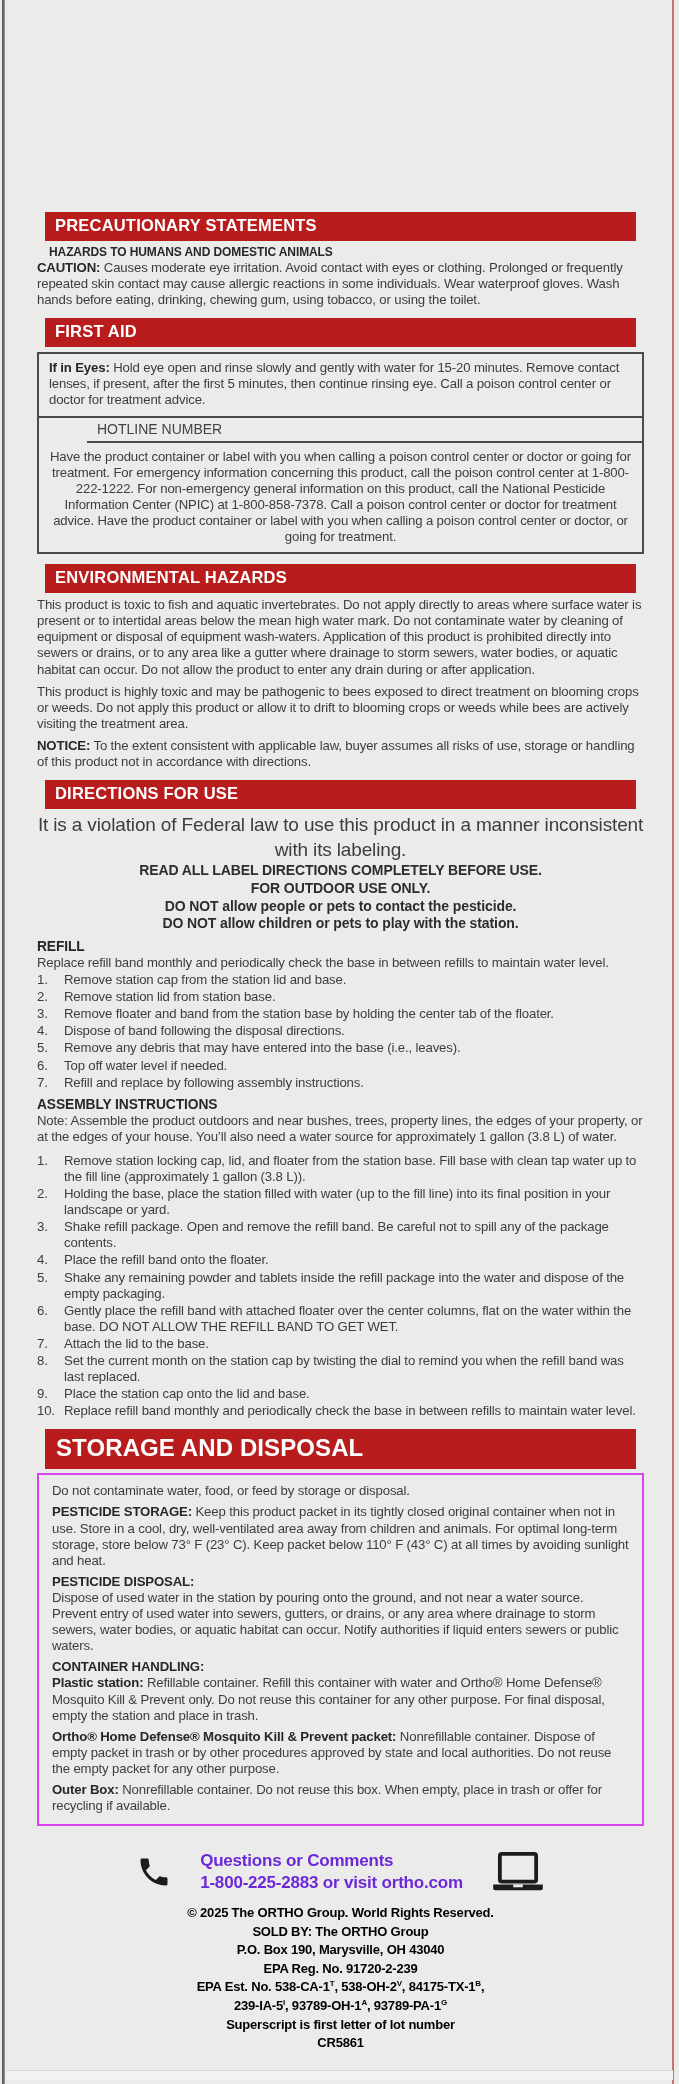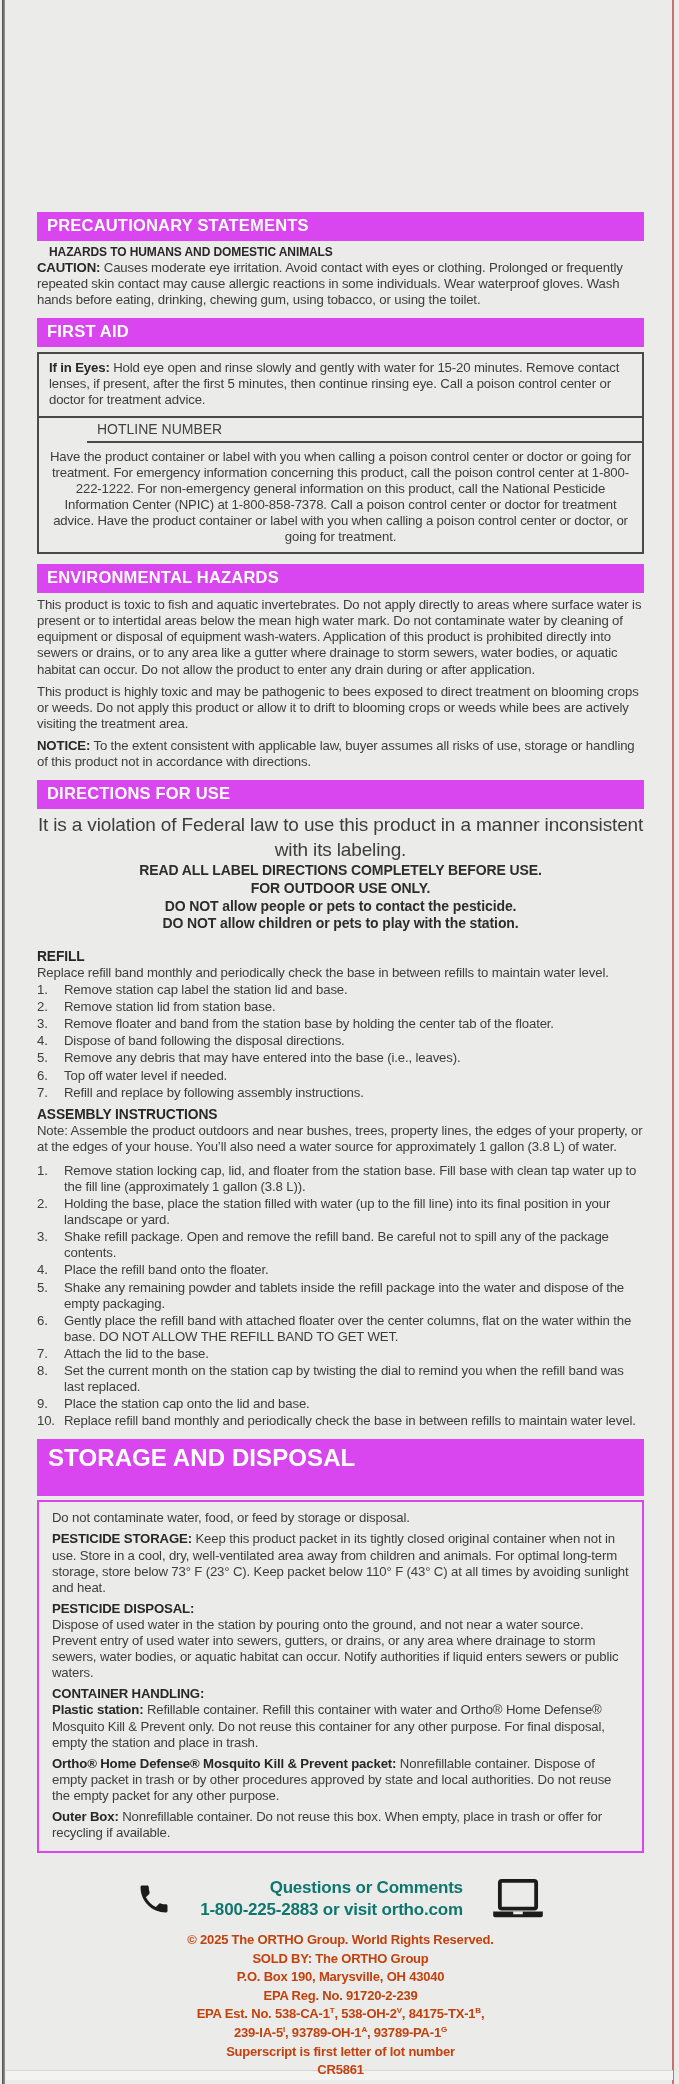--- a/index.html
+++ b/index.html
@@ -8,23 +8,23 @@
     background:#ebecea;
     font-family:"Liberation Sans",sans-serif;color:#3d3d3d;
   }
   .edge-left{position:absolute;left:2px;top:0;width:3px;height:100%;
     background:linear-gradient(90deg,#4a4a4a,#9a9a98);}
   .edge-right{position:absolute;left:672px;top:0;width:2px;height:100%;background:#c5736f;}
   .bottom-strip{position:absolute;left:6px;bottom:4px;width:667px;height:9px;
     background:#f3f3f1;border-top:1px solid #d7d7d5;}
   .content{position:absolute;left:37px;top:212px;width:607px;}
 
-  .bar{background:#d946ef;color:#fff;font-weight:bold;font-size:16.5px;
-    letter-spacing:.2px;padding:4px 10px 6px;margin:10px 0 4px;}
-  .bar.big{font-size:24px;padding:5px 11px 24px;letter-spacing:.1px;}
+  .bar{background:#b91c1c;color:#fff;font-weight:bold;font-size:16.5px;
+    letter-spacing:.2px;padding:4px 10px 6px;margin:10px 8px 4px;}
+  .bar.big{font-size:24px;padding:5px 11px 7px;letter-spacing:.1px;}
 
   .bt{font-size:13.2px;line-height:1.22;letter-spacing:-.15px;}
   .bt b,.subhead,.mini-head{color:#272727;}
   .subhead{font-weight:bold;font-size:12px;margin:2px 12px 1px;letter-spacing:-.1px;}
   .mini-head{font-weight:bold;font-size:13.8px;margin:6px 0 1px;letter-spacing:-.1px;}
 
   .fa-table{border:2px solid #4a4a4a;margin-top:5px;}
   .fa-row{padding:6px 10px 7px;border-bottom:2px solid #4a4a4a;}
   .fa-row:last-child{border-bottom:none;text-align:center;}
   .hotline{font-size:14px;color:#424242;padding:3px 10px 4px;margin-left:48px;}
@@ -37,25 +37,25 @@
   .step{display:flex;margin:1px 0;}
   .step .num{flex:none;width:27px;}
   .step .txt{flex:1;}
   .gap-top{margin-top:8px;}
 
   .storage-box{border:2px solid #d946ef;padding:8px 13px 10px;}
   .sp{margin:5px 0 0;}
   .sp.tight{margin-top:0;}
 
   .contact{display:flex;align-items:center;justify-content:center;gap:28px;margin-top:24px;}
-  .contact-text{text-align:right;font-weight:bold;font-size:17px;color:#0f766e;line-height:1.3;letter-spacing:-.2px;}
+  .contact-text{text-align:left;font-weight:bold;font-size:17px;color:#6d28d9;line-height:1.3;letter-spacing:-.2px;}
   .icon{flex:none;display:block;}
 
   .footer{margin-top:10px;text-align:center;font-weight:bold;font-size:13px;
-    color:#c2410c;line-height:1.42;letter-spacing:-.2px;}
+    color:#000000;line-height:1.42;letter-spacing:-.2px;}
   .footer sup{font-size:8px;}
 </style>
 </head>
 <body>
 
 <div class="page">
   <div class="edge-left"></div>
   <div class="edge-right"></div>
   <div class="bottom-strip"></div>
 
@@ -77,26 +77,26 @@
     <p class="bt" style="margin:6px 0 0">This product is highly toxic and may be pathogenic to bees exposed to direct treatment on blooming crops or weeds. Do not apply this product or allow it to drift to blooming crops or weeds while bees are actively visiting the treatment area.</p>
     <p class="bt" style="margin:6px 0 0"><b>NOTICE:</b><span> To the extent consistent with applicable law, buyer assumes all risks of use, storage or handling of this product not in accordance with directions.</span></p>
 
     <div class="bar">DIRECTIONS FOR USE</div>
     <div class="center-reg">It is a violation of Federal law to use this product in a manner inconsistent with its labeling.</div>
     <div class="center-bold">READ ALL LABEL DIRECTIONS COMPLETELY BEFORE USE.</div>
     <div class="center-bold">FOR OUTDOOR USE ONLY.</div>
     <div class="center-bold">DO NOT allow people or pets to contact the pesticide.</div>
     <div class="center-bold">DO NOT allow children or pets to play with the station.</div>
 
-    <div class="mini-head" style="margin-top:16px">REFILL</div>
+    <div class="mini-head" style="margin-top:6px">REFILL</div>
     <p class="bt" style="margin:0">Replace refill band monthly and periodically check the base in between refills to maintain water level.</p>
     <div class="steps bt">
       <div class="step">
           <span class="num">1.</span>
-          <span class="txt">Remove station cap label the station lid and base.</span>
+          <span class="txt">Remove station cap from the station lid and base.</span>
         </div>
       <div class="step">
           <span class="num">2.</span>
           <span class="txt">Remove station lid from station base.</span>
         </div>
       <div class="step">
           <span class="num">3.</span>
           <span class="txt">Remove floater and band from the station base by holding the center tab of the floater.</span>
         </div>
       <div class="step">

